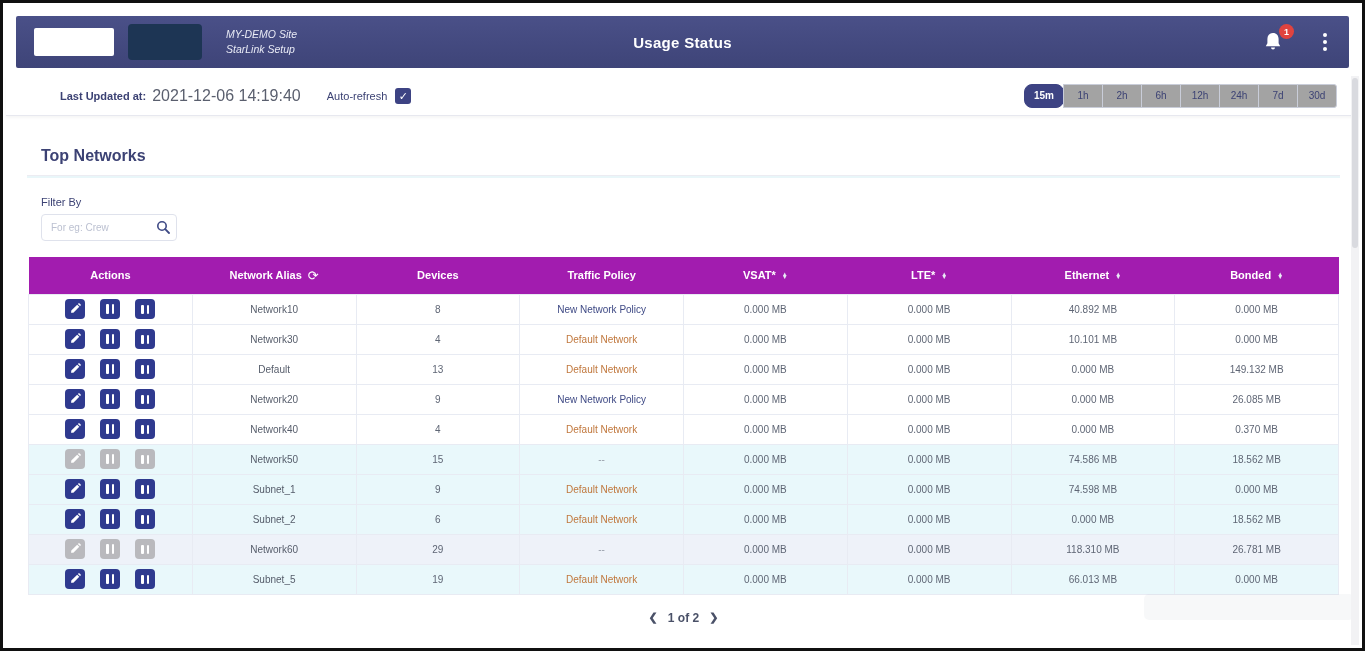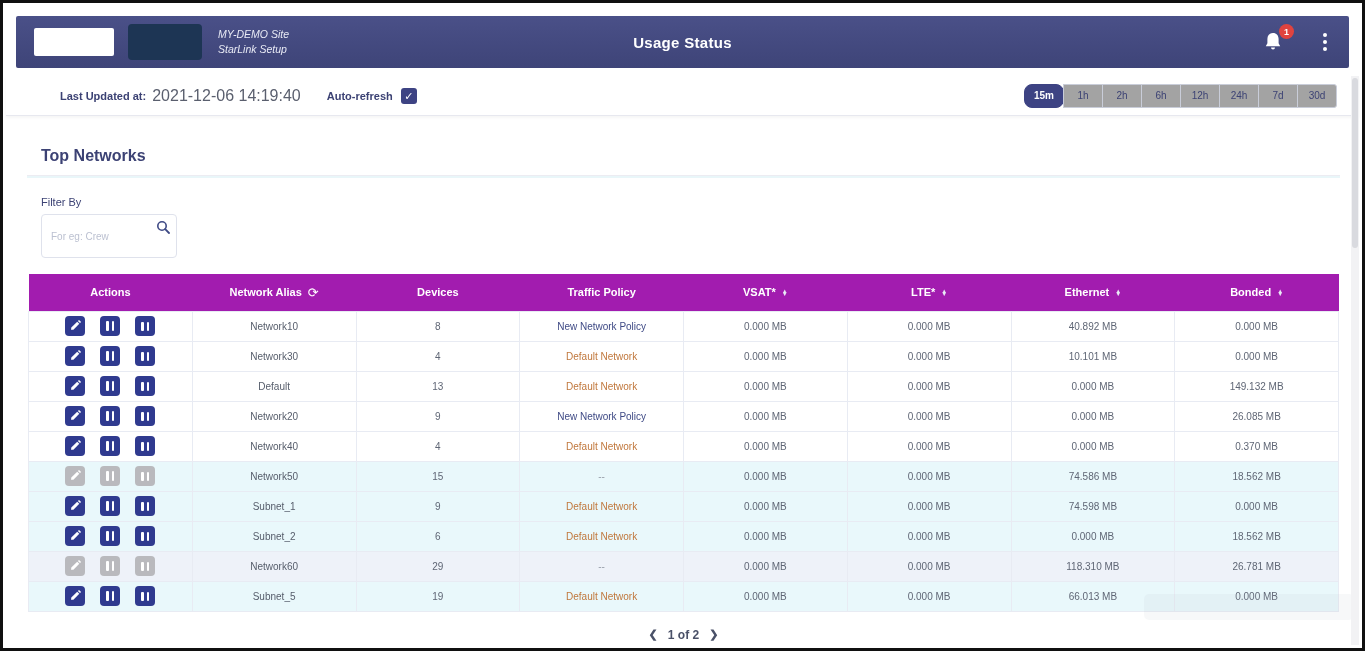--- a/index.html
+++ b/index.html
@@ -7,54 +7,54 @@
   body { font-family:"Liberation Sans", sans-serif; background:#fff; }
 
   .screen { position:relative; width:1365px; height:651px; border:3px solid #101010; background:#fff; overflow:hidden; }
 
   
   .topbar { position:absolute; left:13px; right:13px; top:13px; height:52px;
     background:linear-gradient(180deg,#4a5088,#3e4478); border-radius:2px;
     display:flex; align-items:center; padding:0 18px; color:#fff; }
   .logo-white { width:80px; height:28px; background:#fff; border-radius:2px; }
   .logo-navy { width:74px; height:36px; background:#1d3554; border-radius:4px; margin-left:14px; }
-  .site-info { margin-left:16px; font-style:italic; font-size:10.5px; line-height:1.45; color:#e8eaf5; }
+  .site-info { margin-left:24px; font-style:italic; font-size:10.5px; line-height:1.45; color:#e8eaf5; }
   .page-title { position:absolute; left:0; right:0; text-align:center; font-size:15px; font-weight:bold; letter-spacing:.3px; pointer-events:none; }
   .topbar-right { margin-left:auto; display:flex; align-items:center; gap:34px; z-index:2; }
   .bell-wrap { position:relative; width:22px; height:22px; cursor:pointer; }
   .bell-wrap svg { display:block; }
   .badge { position:absolute; top:-7px; right:-9px; min-width:15px; height:15px; border-radius:50%;
     background:#e0433f; color:#fff; font-size:9px; font-weight:bold; display:flex; align-items:center; justify-content:center; }
   .kebab { display:flex; flex-direction:column; gap:3px; cursor:pointer; padding:2px 4px; }
   .kebab i { width:4px; height:4px; border-radius:50%; background:#fff; }
 
   
   .subheader { position:absolute; left:3px; right:3px; top:73px; height:40px;
     display:flex; align-items:center; padding:0 22px; border-bottom:1px solid #e7e8ef;
     box-shadow:0 2px 3px rgba(0,0,0,.04); background:#fff; }
   .lu-label { color:#3c4274; font-size:11px; font-weight:bold;padding-left:32px; }
   .lu-value { color:#5a5f6e; font-size:16px; margin-left:6px; }
-  .ar-label { color:#3c4274; font-size:11px; font-weight:bold; margin-left:26px; }
+  .ar-label { color:#3c4274; font-size:11px; font-weight:normal; margin-left:26px; }
   .checkbox { width:16px; height:16px; margin-left:8px; background:#3d4383; border-radius:3px;
     color:#fff; font-size:11px; line-height:16px; text-align:center; cursor:pointer; }
   .time-group { margin-left:auto; display:flex; }
   .time-btn { min-width:40px; height:24px; border:1px solid #c9cdd9; background:#a3a3a3; color:#3c4274;
     font-size:10px; display:flex; align-items:center; justify-content:center; margin-left:-1px;
     cursor:pointer; font-family:inherit; }
   .time-btn:first-child { margin-left:0; border-radius:3px 0 0 3px; }
   .time-btn:last-child { border-radius:0 3px 3px 0; }
   .time-btn.active { background:#3d4383; border-color:#3d4383; color:#fff; font-weight:bold; border-radius:8px; }
 
   
   .panel { position:absolute; left:24px; right:22px; top:130px; bottom:32px; background:#fff; }
   .panel-title { font-size:16px; font-weight:bold; color:#3c4274; padding:14px 14px 10px;
     border-bottom:1px solid #ececf2; box-shadow:0 2px 0 #e9f6f9; }
   .filter-label { font-size:11px; color:#3c4274; margin:20px 14px 6px; }
   .filter-wrap { position:relative; width:136px; margin:0 14px; }
-  .filter-input { width:136px; height:44px; border:1px solid #dfe2ec; border-radius:4px;
+  .filter-input { width:136px; height:27px; border:1px solid #dfe2ec; border-radius:4px;
     padding:0 28px 0 9px; font-size:10px; color:#555; font-family:inherit; }
   .filter-input::placeholder { color:#bcc1d1; }
   .search-icon { position:absolute; right:7px; top:6px; }
 
   
   table { width:calc(100% - 2px); margin:16px 1px 0; border-collapse:collapse; table-layout:fixed; }
   thead th { background:#a21caf; color:#fff; font-size:11px; font-weight:bold; height:37px;
     text-align:center; vertical-align:middle; cursor:pointer; }
   thead th .th-inner { display:flex; align-items:center; justify-content:center; gap:6px; }
   .refresh-icon { font-size:13px; font-weight:normal; cursor:pointer; }

